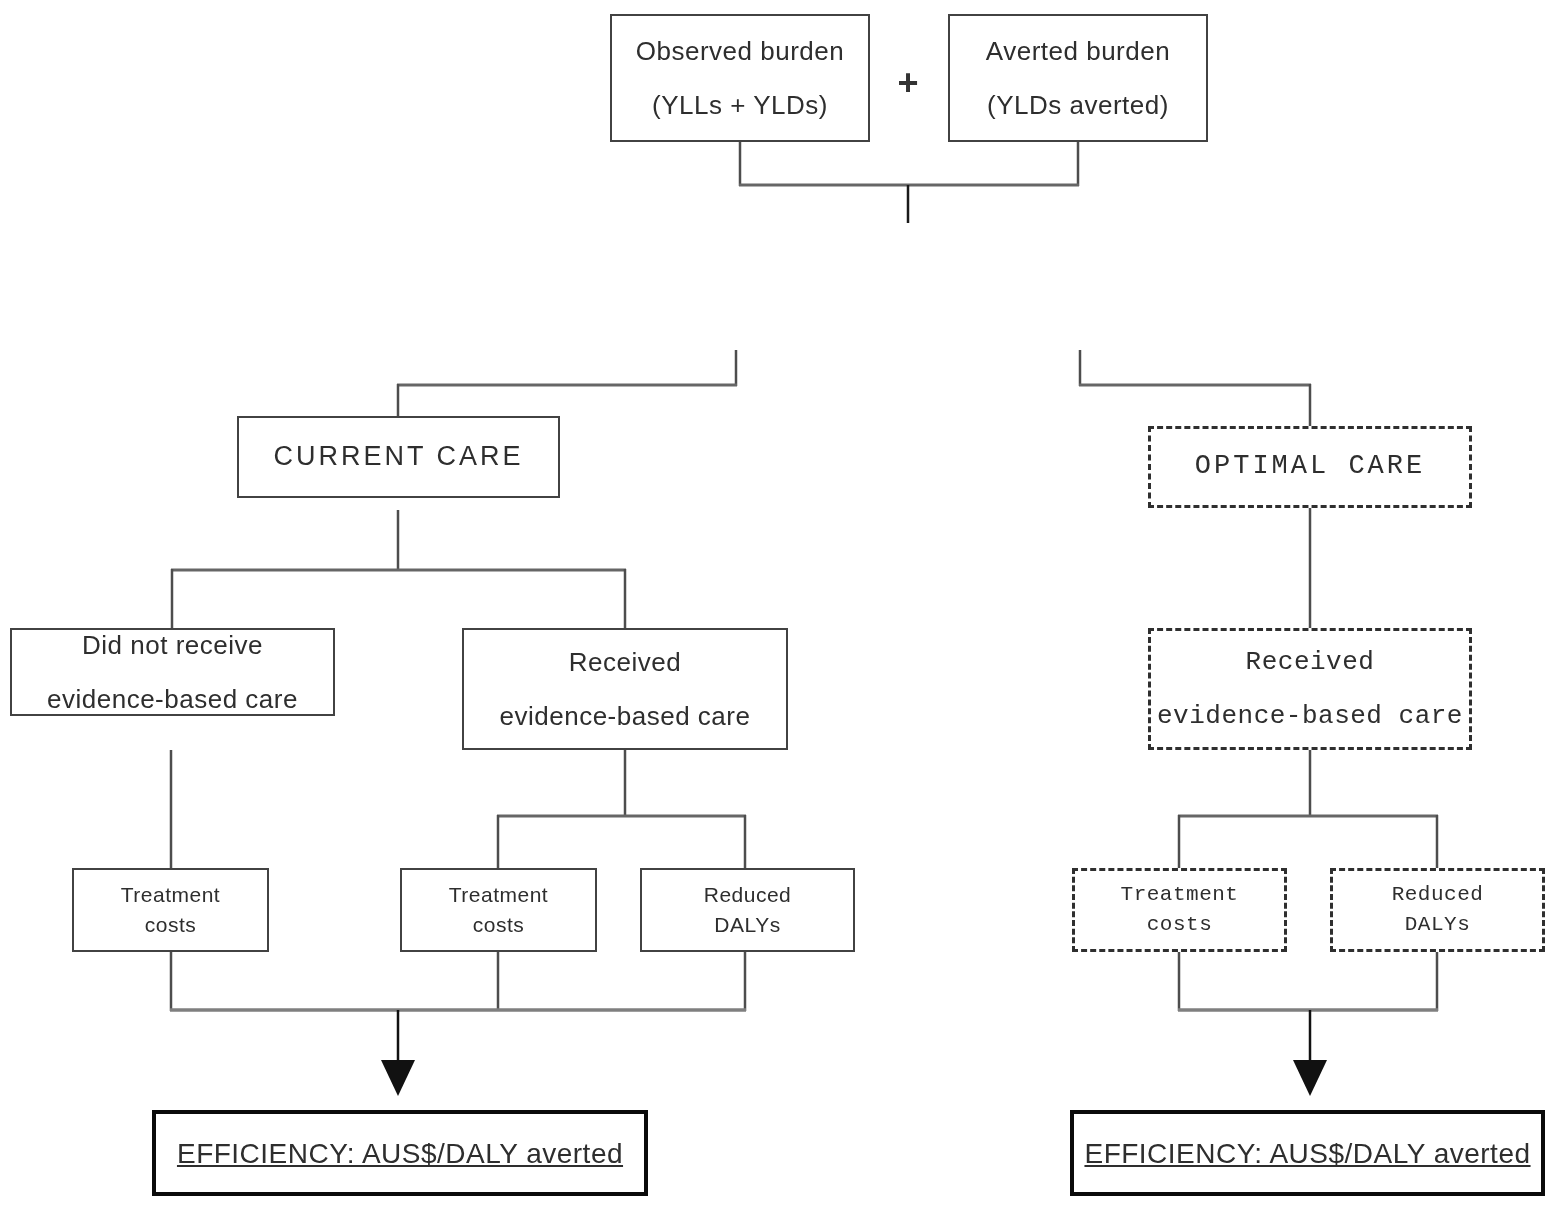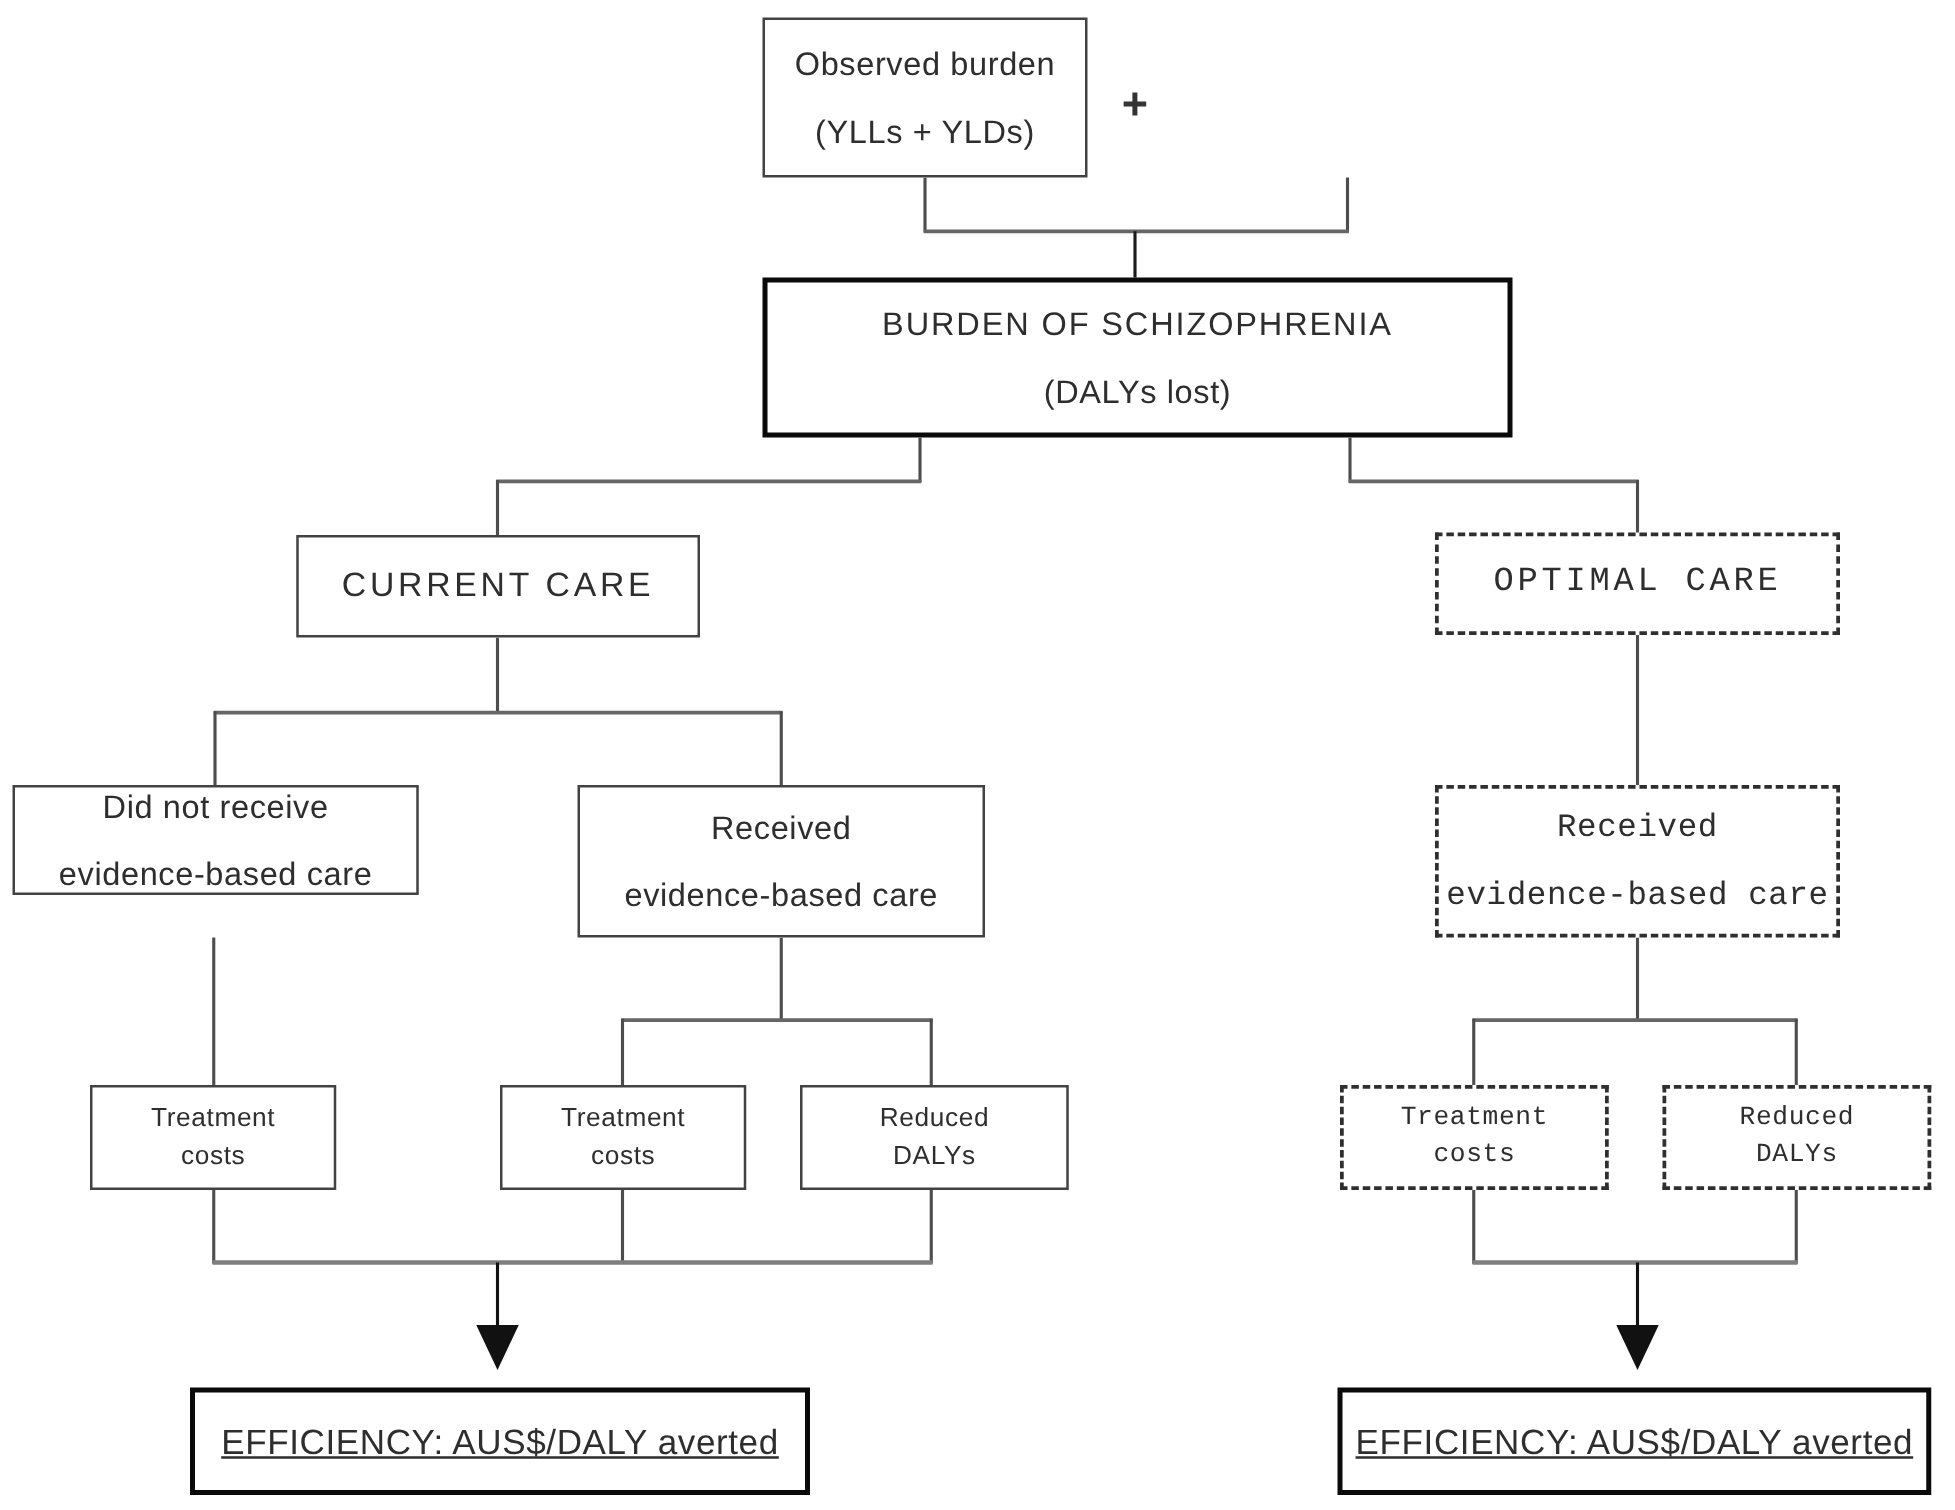--- a/index.html
+++ b/index.html
@@ -99,27 +99,27 @@
     <polygon points="1293,1060 1327,1060 1310,1096" fill="#111111"></polygon>
   </svg>
 
   <div class="node solid f26 gap-big" style="left:610px;top:14px;width:260px;height:128px;">
     <span>Observed burden</span>
     <span>(YLLs + YLDs)</span>
   </div>
 
   <div class="plus" style="left:878px;top:62px;">+</div>
 
-
-  <div class="node bold gap-big" style="left:610px;top:222px;width:600px;height:128px;">
-    <span class="burden-title">BURDEN OF SCHIZOPHRENIA</span>
-    <span class="burden-sub">(DALYs lost)</span>
+  <div class="node solid f26 gap-big" style="left:948px;top:14px;width:260px;height:128px;">
+    <span>Averted burden</span>
+    <span>(YLDs averted)</span>
   </div>
 
-  <div class="node solid caps-title" style="left:237px;top:428px;width:323px;height:82px;">
+
+  <div class="node solid caps-title" style="left:237px;top:416px;width:323px;height:82px;">
     <span>CURRENT CARE</span>
   </div>
 
   <div class="node dashed caps-title" style="left:1148px;top:426px;width:324px;height:82px;">
     <span>OPTIMAL CARE</span>
   </div>
 
   <div class="node solid f26 gap-big" style="left:10px;top:628px;width:325px;height:88px;">
     <span>Did not receive</span>
     <span>evidence-based care</span>

